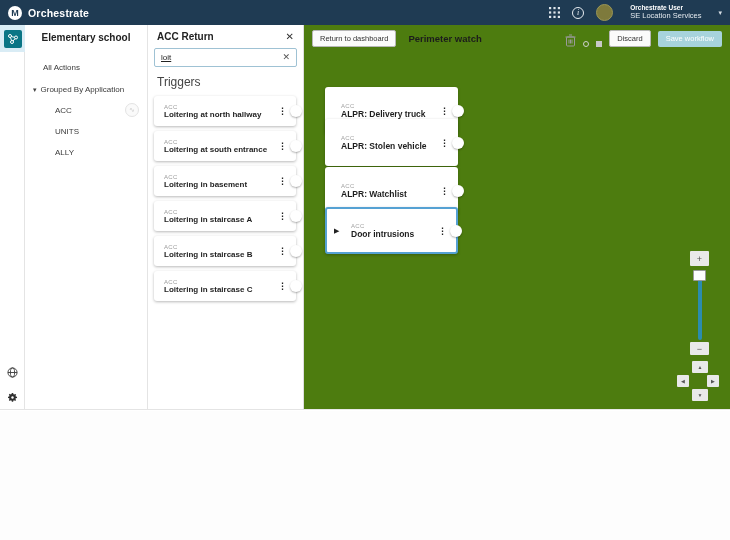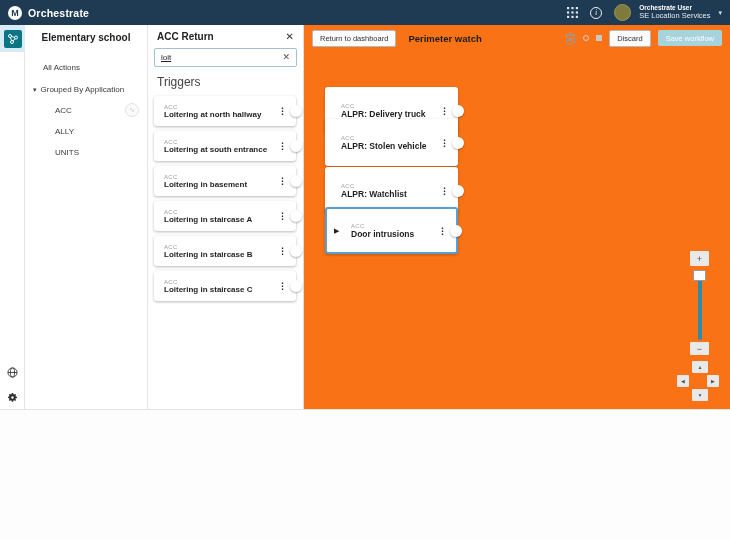--- a/index.html
+++ b/index.html
@@ -6,21 +6,21 @@
   html,body { width:730px; height:540px; background:#fdfdfd; font-family:"Liberation Sans", sans-serif; overflow:hidden; }
   .screen { position:relative; width:730px; height:540px; background:#fff; }
 
   
   .topbar { position:absolute; left:0; top:0; width:730px; height:25px; background:#1f3b53; display:flex; align-items:center; padding:0 8px; color:#fff; }
   .moto-logo { width:14px; height:14px; border-radius:50%; background:#fff; color:#1f3b53; font-weight:bold; font-size:9px; display:flex; align-items:center; justify-content:center; margin-right:6px; }
   .app-title { font-size:10.5px; font-weight:bold; letter-spacing:.2px; }
   .topbar-right { margin-left:auto; display:flex; align-items:center; gap:12px; }
   .grid-icon svg { display:block; }
   .info-icon { width:12px; height:12px; border:1px solid #e8edf2; border-radius:50%; font-size:8px; display:flex; align-items:center; justify-content:center; color:#e8edf2; font-family:"Liberation Serif", serif; font-style:italic; }
-  .user-chip { display:flex; align-items:center; gap:8px; }
+  .user-chip { display:flex; align-items:center; gap:17px; }
   .avatar { width:17px; height:17px; border-radius:50%; background:#7e7a3c; border:1px solid #9a9657; }
   .user-lines { display:flex; flex-direction:column; line-height:1.15; }
   .user-name { font-size:6.5px; font-weight:bold; color:#fff; }
   .user-org { font-size:7.5px; color:#e3e9ee; }
   .user-caret { font-size:7px; color:#d7dee5; }
 
   
   .rail { position:absolute; left:0; top:25px; width:25px; height:385px; background:#fff; border-right:1px solid #e4e4e4; border-bottom:1px solid #e4e4e4; }
   .rail-tile { width:25px; height:27px; background:#d9ecf5; display:flex; align-items:center; justify-content:center; }
   .rail-tile-btn { width:18px; height:18px; background:#0a7585; border-radius:2px; display:flex; align-items:center; justify-content:center; }
@@ -46,25 +46,25 @@
   .search-clear { font-size:9px; color:#555; cursor:pointer; line-height:1; }
   .np-section { font-size:12px; color:#444; margin:8px 9px 7px 9px; }
   .trigger-list { padding:0 7px 0 6px; display:flex; flex-direction:column; gap:5px; }
   .t-card { position:relative; background:#fff; border-radius:3px; box-shadow:0 1px 3px rgba(0,0,0,.28); height:30px; padding:4px 16px 4px 10px; display:flex; flex-direction:column; justify-content:center; cursor:grab; }
   .t-app { font-size:6px; color:#9b9b9b; letter-spacing:.3px; }
   .t-title { font-size:8px; font-weight:bold; color:#1e1e1e; white-space:nowrap; }
   .kebab { position:absolute; right:9px; top:50%; transform:translateY(-50%); font-size:9px; color:#222; font-weight:bold; cursor:pointer; }
   .t-card .port, .c-node .port { position:absolute; right:-6px; top:50%; transform:translateY(-50%); width:12px; height:12px; border-radius:50%; background:#fff; box-shadow:0 1px 2px rgba(0,0,0,.3); }
 
   
-  .canvas { position:absolute; left:304px; top:25px; width:426px; height:385px; background:#f97316; border-bottom:1px solid #e9e9e9; }
+  .canvas { position:absolute; left:304px; top:25px; width:426px; height:385px; background:#4d7c0f; border-bottom:1px solid #e9e9e9; }
   .canvas-toolbar { display:flex; align-items:center; padding:4px 8px 0 8px; height:22px; }
   .btn-outline { font-size:7.5px; color:#333; background:#fbfbfb; border:1px solid #b7b7b7; border-radius:2px; padding:3px 7px; cursor:pointer; font-family:"Liberation Sans", sans-serif; }
   .canvas-title { font-size:9.5px; font-weight:bold; color:#1c1c1c; margin-left:12px; }
-  .toolbar-right { margin-left:auto; display:flex; align-items:center; gap:7px; }
+  .toolbar-right { margin-left:auto; display:flex; align-items:flex-end; gap:7px; }
   .trash-icon { cursor:pointer; display:flex; }
   .mini-dot { width:6px; height:6px; border:1px solid #cfcfcf; border-radius:50%; background:transparent; }
   .mini-square { width:6px; height:6px; background:#c9c9c9; }
   .btn-save { font-size:7.5px; color:#fdfefe; background:#a7d3dc; border:none; border-radius:2px; padding:3.5px 8px; cursor:default; font-family:"Liberation Sans", sans-serif; }
 
   .c-node { position:absolute; width:133px; height:47px; background:#fff; border-radius:3px; box-shadow:0 1px 3px rgba(0,0,0,.25); padding:4px 14px 4px 16px; display:flex; flex-direction:column; justify-content:center; cursor:grab; }
   .c-node.selected { border:2px solid #55a1d3; padding-left:24px; }
   .c-app { font-size:6px; color:#a2a2a2; letter-spacing:.3px; }
   .c-title { font-size:8.5px; font-weight:bold; color:#1e1e1e; white-space:nowrap; }
   .play-glyph { position:absolute; left:7px; top:50%; transform:translateY(-50%); font-size:7px; color:#222; cursor:pointer; }
@@ -155,24 +155,24 @@
     <div class="tree-item">All Actions</div>
     <div class="tree-group">
       <span class="tree-caret">▾</span>
       <span>Grouped By Application</span>
     </div>
     <div class="tree-child">
       <span>ACC</span>
       <span class="acc-badge">∿</span>
     </div>
     <div class="tree-child">
+      <span>UNITS</span>
+    </div>
+    <div class="tree-child">
       <span>ALLY</span>
-    </div>
-    <div class="tree-child">
-      <span>UNITS</span>
     </div>
   </div>
 
   <div class="nodes-panel">
     <div class="np-header">
       <span class="np-title">ACC Return</span>
       <span class="np-close">✕</span>
     </div>
     <div class="search-box">
       <span class="search-text">loit</span>

